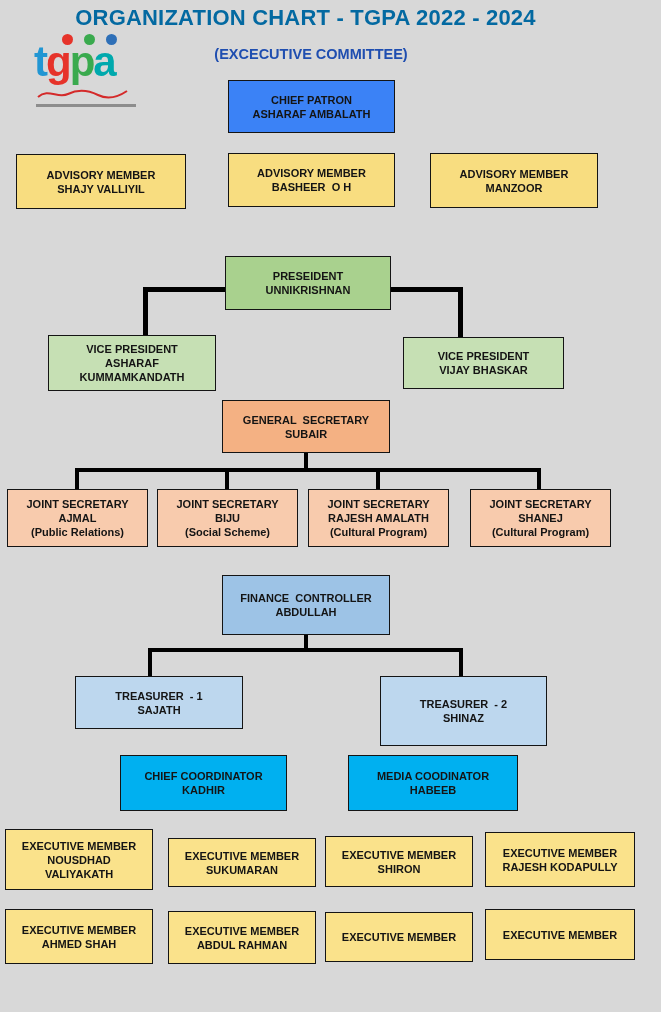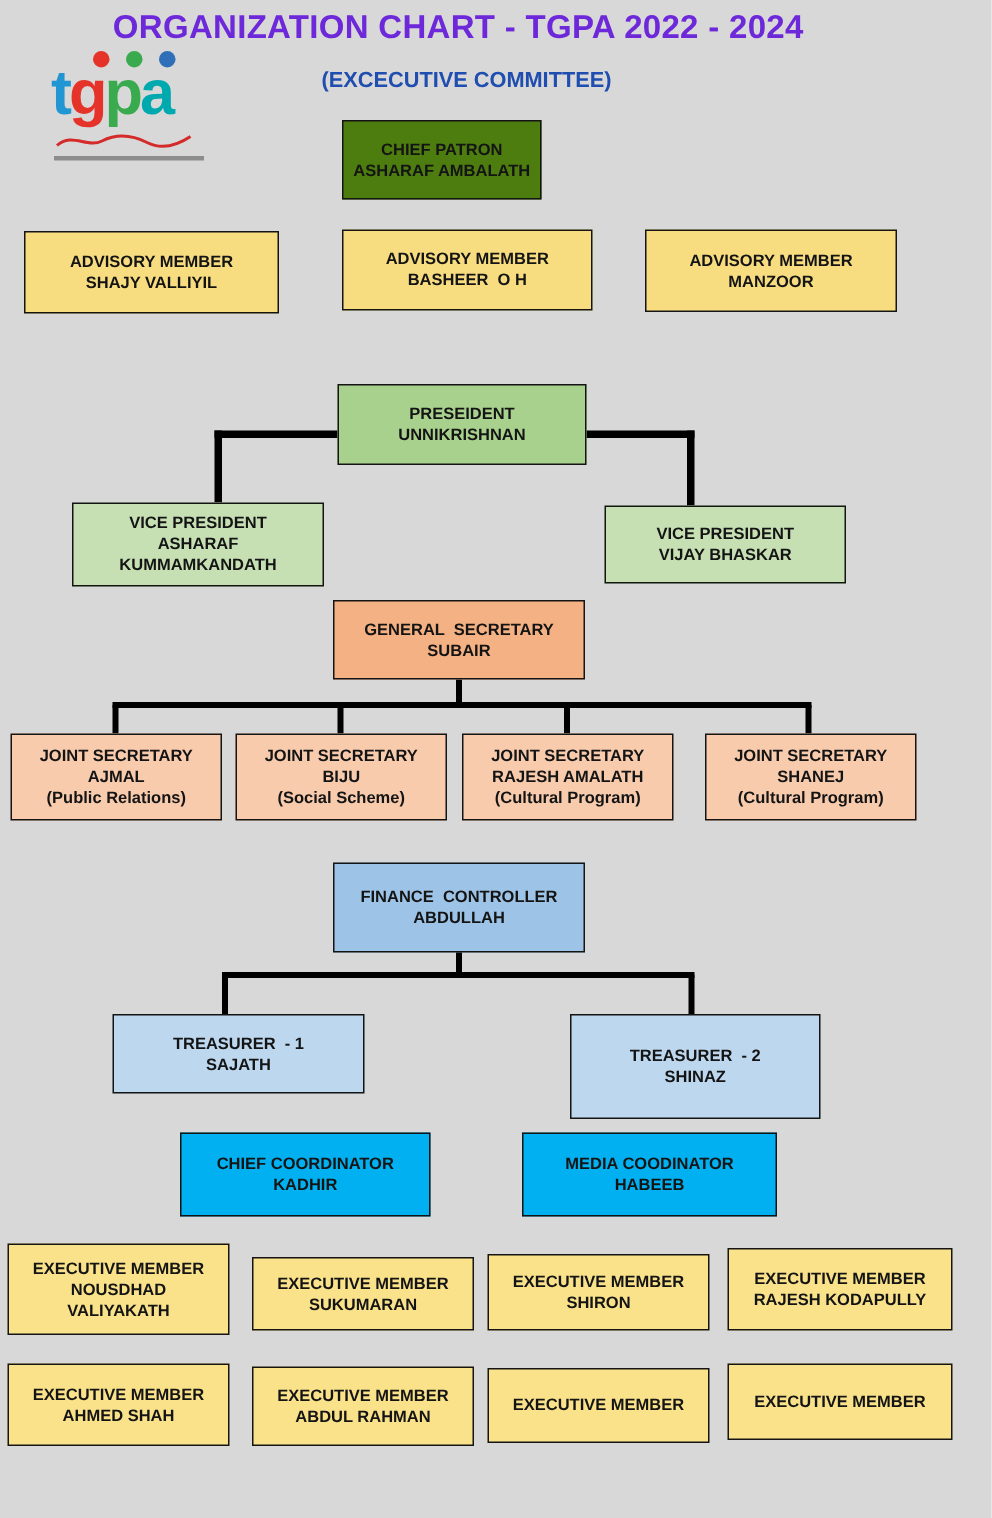--- a/index.html
+++ b/index.html
@@ -1,20 +1,20 @@
 <!DOCTYPE html>
 <html><head>
 <meta charset="utf-8">
 <style>
   html,body{margin:0;padding:0;}
   body{width:661px;height:1012px;overflow:hidden;font-family:"Liberation Sans",sans-serif;}
   #chart{position:relative;width:661px;height:1012px;background:#d8d8d8;overflow:hidden;}
 
   .title{position:absolute;left:0;top:5px;width:611px;text-align:center;
-         font-size:22px;font-weight:800;color:#6d28d9;letter-spacing:.2px;}
+         font-size:22px;font-weight:800;color:#0369a1;letter-spacing:.2px;}
   .subtitle{position:absolute;left:0;top:46px;width:622px;text-align:center;
          font-size:14.5px;font-weight:800;color:#1f4eb0;}
 
   .node{position:absolute;border:1.5px solid #141414;box-sizing:border-box;
         display:flex;flex-direction:column;align-items:center;justify-content:center;
         text-align:center;padding:2px;}
   .node .line{font-size:11px;font-weight:700;color:#141414;line-height:14px;white-space:pre-wrap;}
 
   .conn{position:absolute;background:#000;}
 
@@ -56,21 +56,21 @@
   <div class="conn" style="left:225px;top:470px;width:4px;height:19px"></div>
   <div class="conn" style="left:376px;top:470px;width:4px;height:19px"></div>
   <div class="conn" style="left:537px;top:470px;width:4px;height:19px"></div>
 
   <div class="conn" style="left:304px;top:629px;width:4px;height:21px"></div>
   <div class="conn" style="left:148px;top:648px;width:315px;height:4px"></div>
   <div class="conn" style="left:148px;top:650px;width:4px;height:26px"></div>
   <div class="conn" style="left:459px;top:650px;width:4px;height:26px"></div>
 
   <div id="nodes">
-      <div class="node" style="left: 228px; top: 80px; width: 133px; height: 53px; background: #4d7c0f;">
+      <div class="node" style="left: 228px; top: 80px; width: 167px; height: 53px; background: #3b82f6;">
         <div class="line">CHIEF PATRON</div>
         <div class="line">ASHARAF AMBALATH</div>
       </div>
       <div class="node" style="left: 16px; top: 154px; width: 170px; height: 55px; background: rgb(248, 221, 128);">
         <div class="line">ADVISORY MEMBER</div>
         <div class="line">SHAJY VALLIYIL</div>
       </div>
       <div class="node" style="left: 228px; top: 153px; width: 167px; height: 54px; background: rgb(248, 221, 128);">
         <div class="line">ADVISORY MEMBER</div>
         <div class="line">BASHEER  O H</div>

